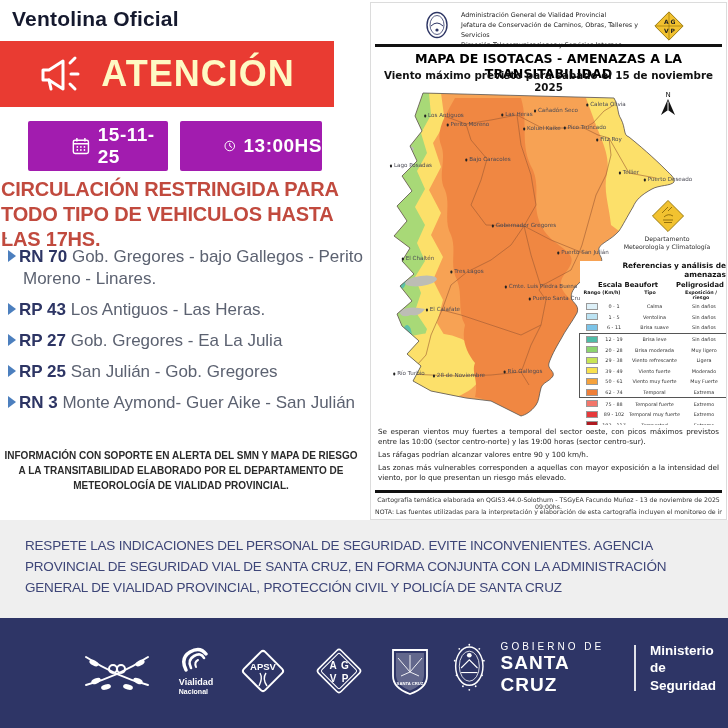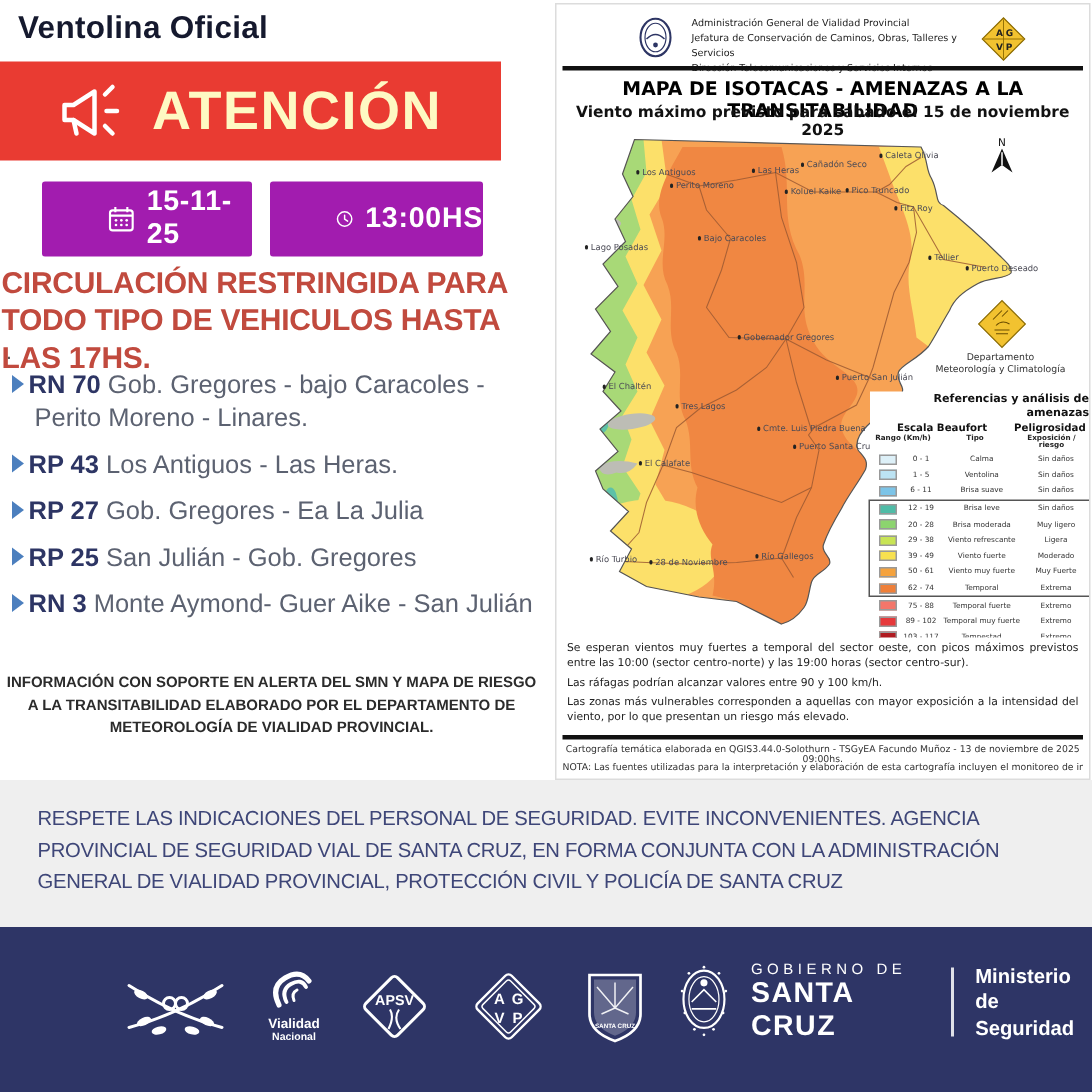--- a/index.html
+++ b/index.html
@@ -64,21 +64,21 @@
   .nota { position:absolute; left:4px; right:4px; top:505px; font-size:6.2px; color:#333; white-space:nowrap; overflow:hidden; }
 
   
   .notice-band { position:absolute; left:0; top:520px; width:728px; height:98px; background:#EFEFEF; }
   .notice-band p { position:absolute; left:25px; top:16px; width:680px; font-size:13.5px; color:#3E4678; line-height:1.55; letter-spacing:-.2px; font-weight:500; }
 
   
   .footer { position:absolute; left:0; top:618px; width:728px; height:110px; background:#2E3566; }
   .logo-row { position:absolute; left:80px; top:26px; display:flex; align-items:center; gap:24px; }
   .logo-item { display:flex; flex-direction:column; align-items:center; color:#fff; }
-  .vn-label { font-size:9px; font-weight:800; line-height:1.1; text-align:center; margin-top:2px; }
+  .vn-label { font-size:9px; font-weight:800; line-height:1.1; text-align:left; margin-top:2px; }
   .vn-label .sub { font-size:7px; display:block; }
   .gov-group { position:absolute; left:452px; top:22px; display:flex; align-items:center; gap:14px; color:#fff; }
   .gov-text .l1 { font-size:10px; letter-spacing:3px; font-weight:400; }
   .gov-text .l2 { font-size:19px; font-weight:800; letter-spacing:1px; }
   .gov-divider { width:2px; height:46px; background:#fff; opacity:.85; }
   .ministry .m1, .ministry .m2 { font-size:13.5px; font-weight:700; line-height:1.3; }
 </style>
 </head>
 <body>
 
@@ -122,21 +122,21 @@
       <circle cx="10" cy="10" r="8.3" fill="none" stroke="#fff" stroke-width="1.7"></circle>
       <path d="M10 5.5 L10 10 L13.5 12.5" fill="none" stroke="#fff" stroke-width="1.7" stroke-linecap="round"></path>
     </svg>
     <span>13:00HS</span>
   </div>
 
   <div class="headline">CIRCULACIÓN RESTRINGIDA PARA TODO TIPO DE VEHICULOS HASTA LAS 17HS.</div>
   <div class="stray-period">.</div>
 
   <div class="routes">
-      <div class="route"><span class="arr"></span><b>RN 70</b><span> Gob. Gregores - bajo Caracoles - Perito Moreno - Linares.</span></div>
+      <div class="route"><span class="arr"></span><b>RN 70</b><span> Gob. Gregores - bajo Gallegos - Perito Moreno - Linares.</span></div>
       <div class="route"><span class="arr"></span><b>RP 43</b><span> Los Antiguos - Las Heras.</span></div>
       <div class="route"><span class="arr"></span><b>RP 27</b><span> Gob. Gregores - Ea La Julia</span></div>
       <div class="route"><span class="arr"></span><b>RP 25</b><span> San Julián - Gob. Gregores</span></div>
       <div class="route"><span class="arr"></span><b>RN 3</b><span> Monte Aymond- Guer Aike - San Julián</span></div>
     </div>
 
   <div class="support-note">INFORMACIÓN CON SOPORTE EN ALERTA DEL SMN Y MAPA DE RIESGO A LA TRANSITABILIDAD ELABORADO POR EL DEPARTAMENTO DE METEOROLOGÍA DE VIALIDAD PROVINCIAL.</div>
 
   <div class="flyer">
 

